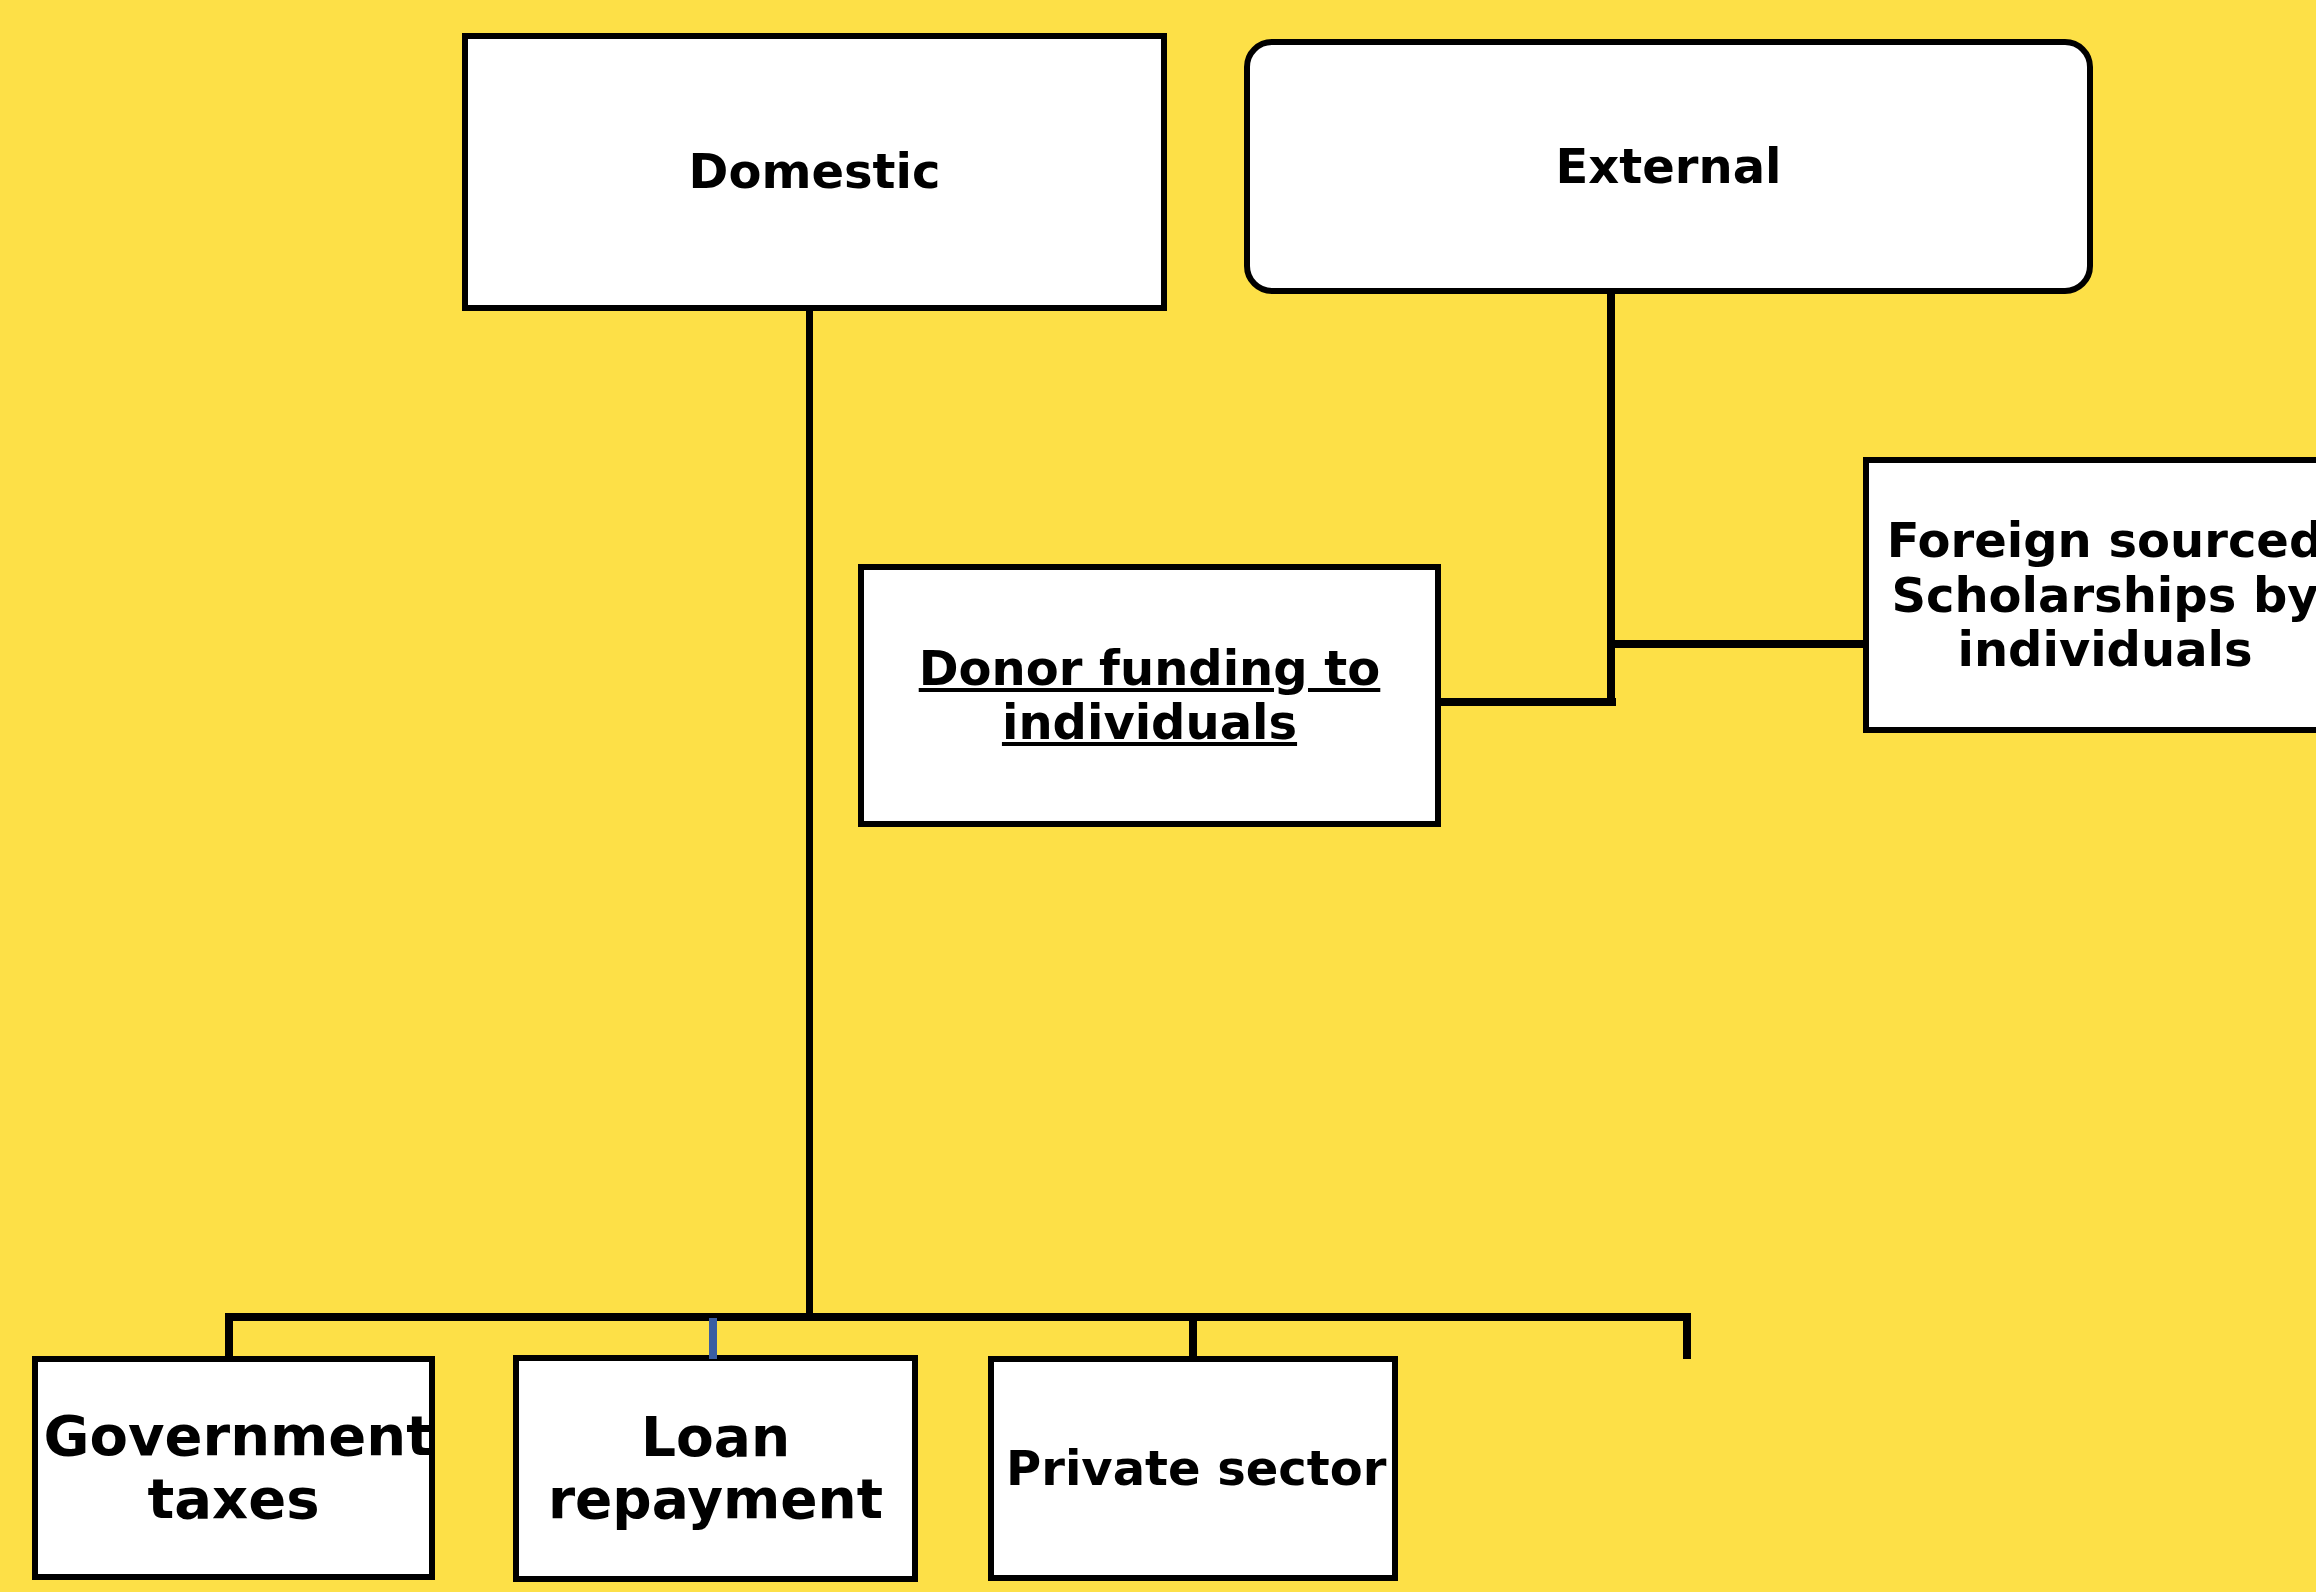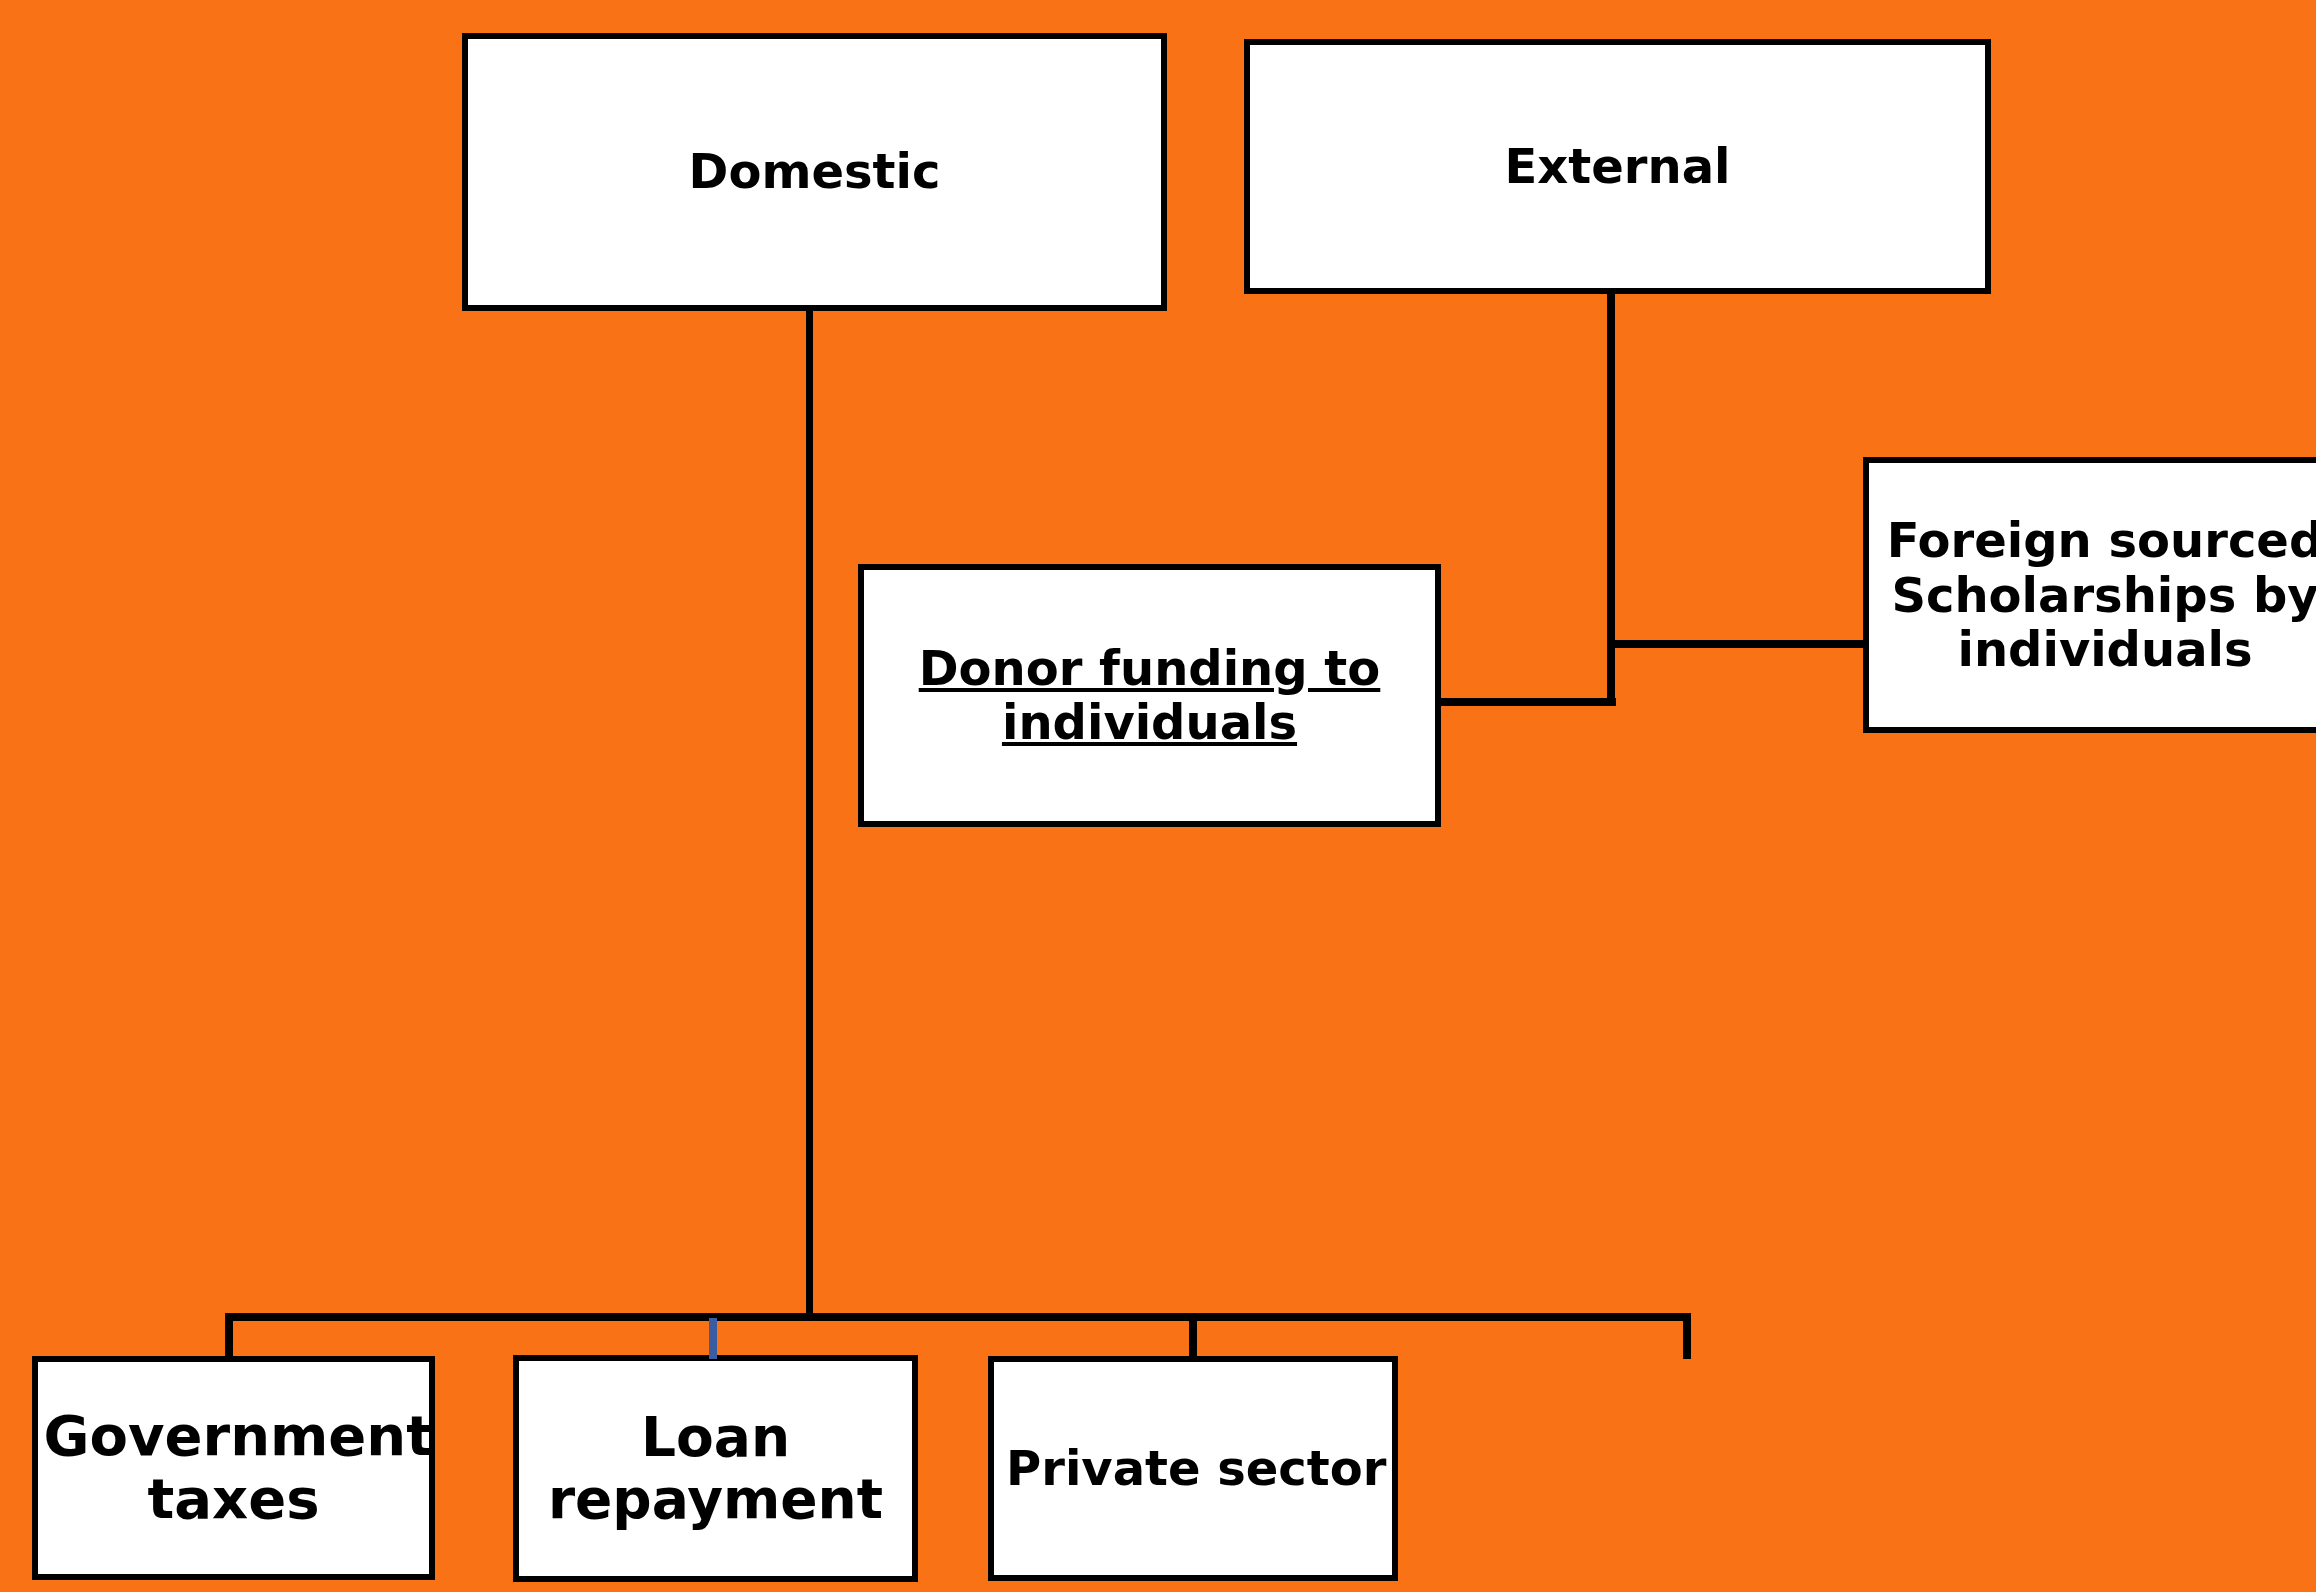--- a/index.html
+++ b/index.html
@@ -3,21 +3,21 @@
 <meta charset="utf-8">
 <style>
   html,body{margin:0;padding:0;background:#ffffff;}
   body{
     font-family:"DejaVu Sans","Liberation Sans",sans-serif;
   }
   #canvas{
     position:relative;
     width:2316px;
     height:1593px;
-    background:#f97316;
+    background:#fde047;
     overflow:hidden;
   }
   .node{
     position:absolute;
     box-sizing:border-box;
     background:#ffffff;
     border:6.5px solid #000000;
     display:flex;
     align-items:center;
     justify-content:center;
@@ -31,21 +31,21 @@
     white-space:pre-line;
     display:block;
     width:100%;
     padding:0 5.6px;
     box-sizing:border-box;
   }
   
   #node-domestic   { left:462px;  top:33px;   width:705px;  height:278px; }
   #node-domestic .label{ font-size:48px; }
 
-  #node-external   { left:1244px; top:39px;   width:747px;  height:255px; }
+  #node-external   { left:1244px; top:39px;   width:849px;  height:255px;border-radius:28px; }
   #node-external .label{ font-size:48px; }
 
   #node-donor-ind  { left:858px;  top:564px;  width:583px;  height:263px; }
   #node-donor-ind .label{ font-size:48px;text-decoration:underline; }
 
   #node-foreign    { left:1863px; top:457px;  width:484px;  height:276px; }
   #node-foreign .label{ font-size:48px; line-height:1.14; }
 
   #node-gov-tax    { left:32px;   top:1356px; width:403px;  height:224px; }
   #node-gov-tax .label{ font-size:56px; }

